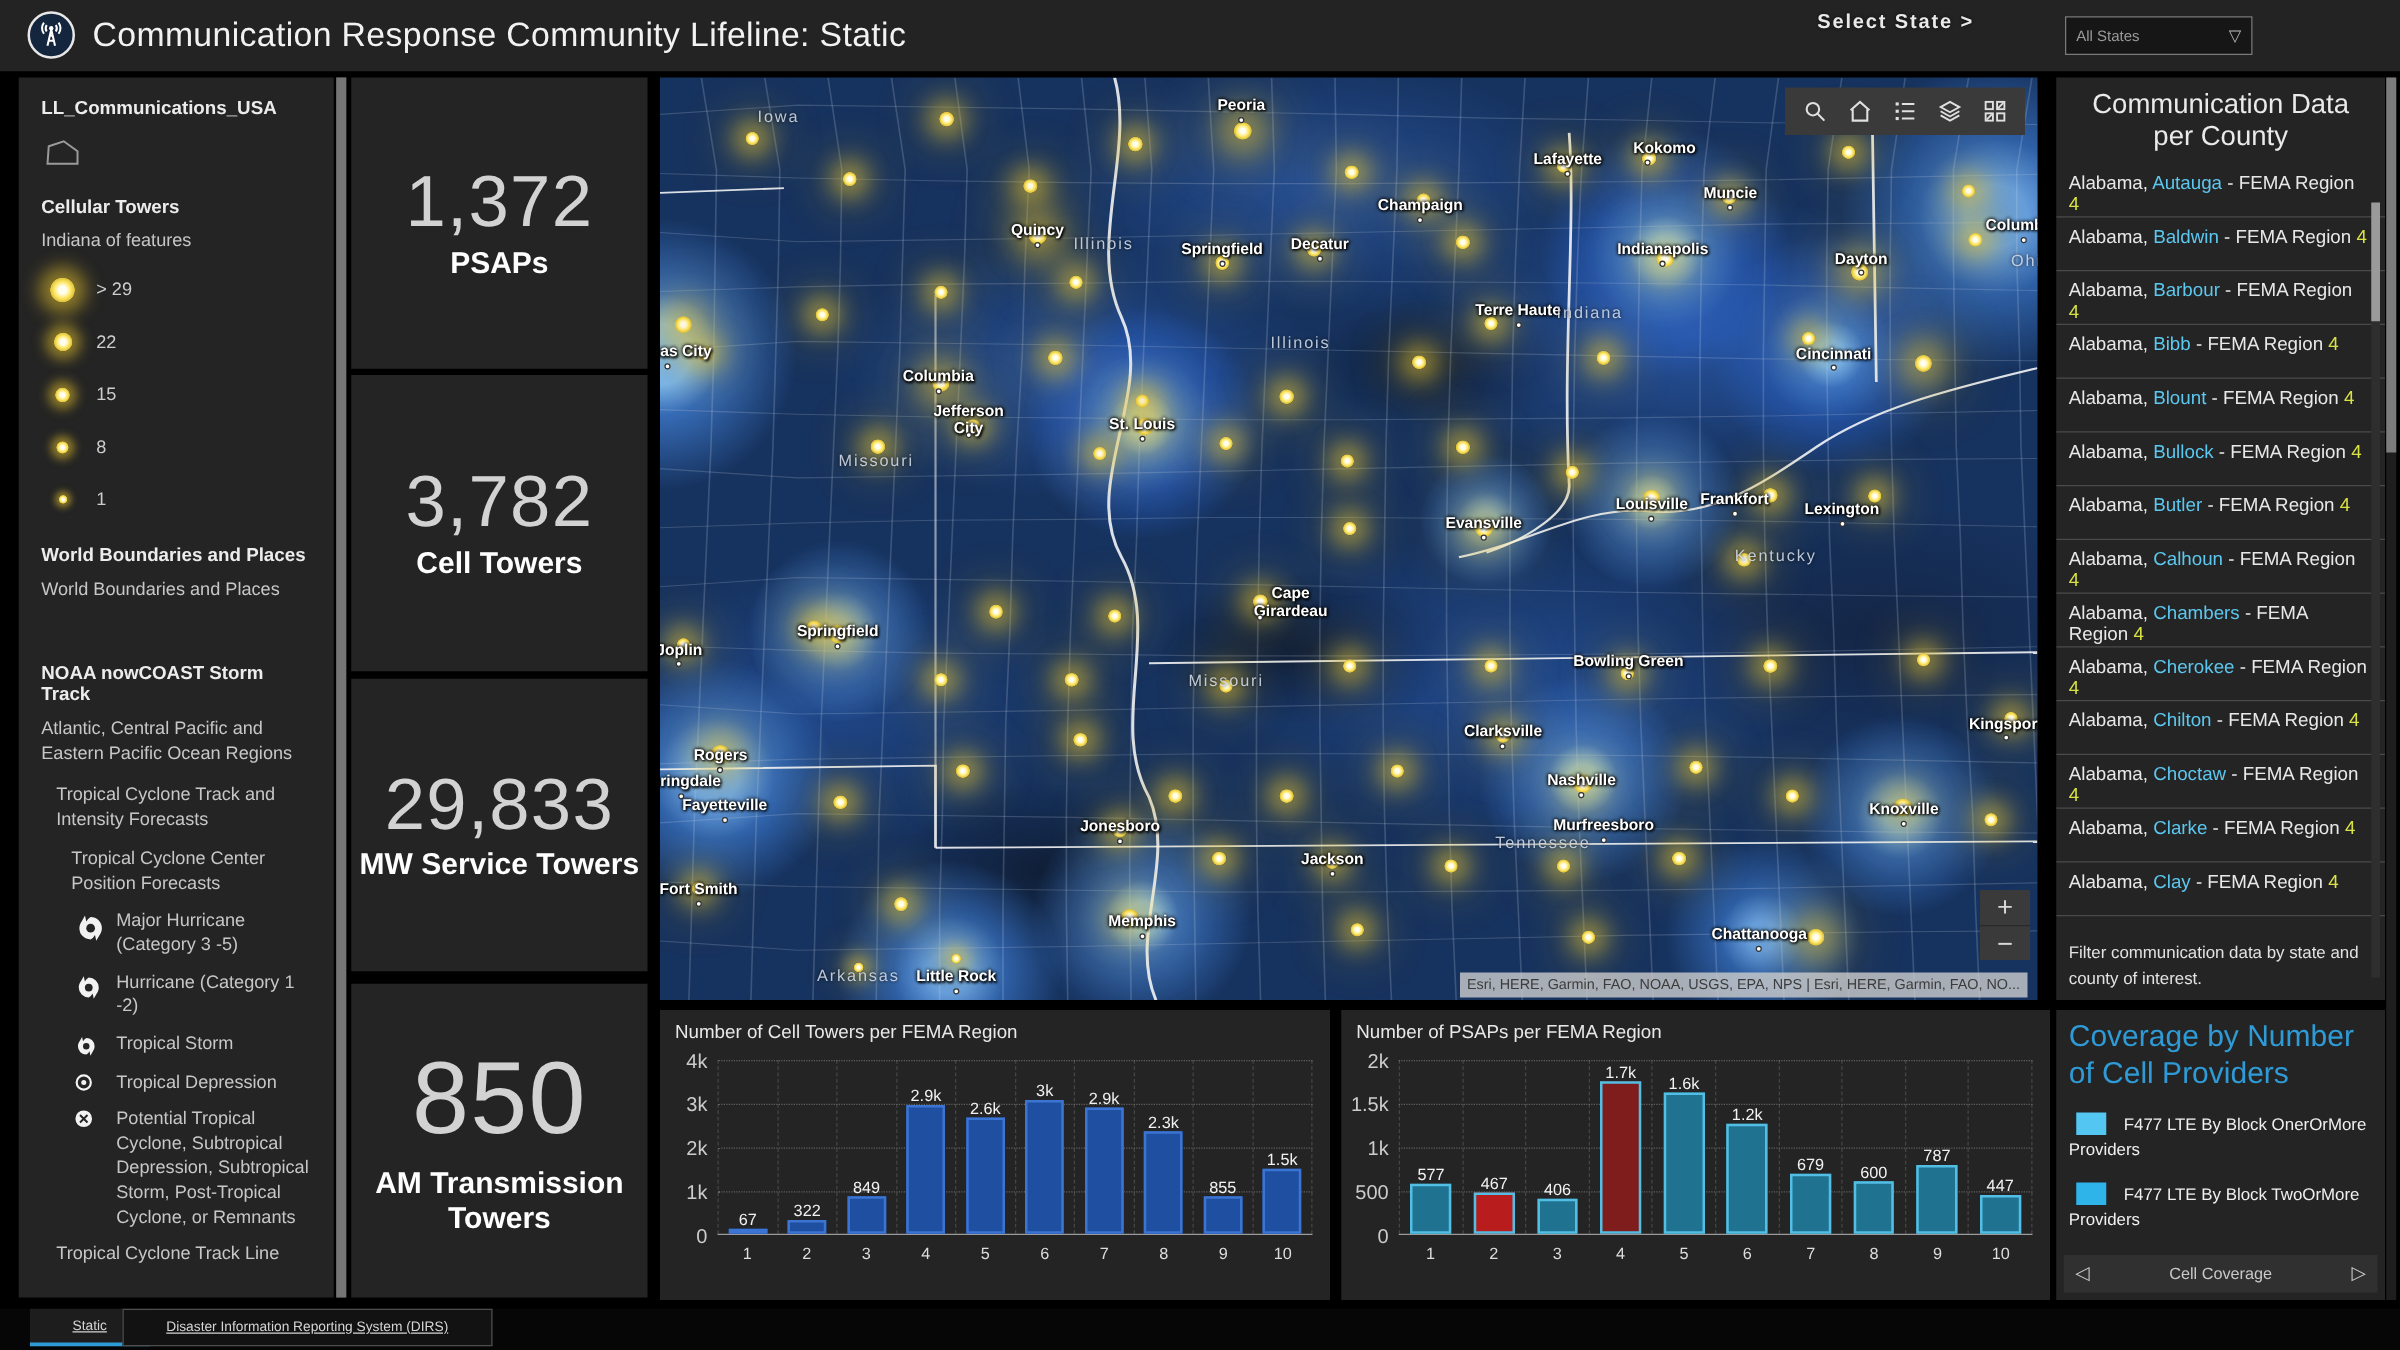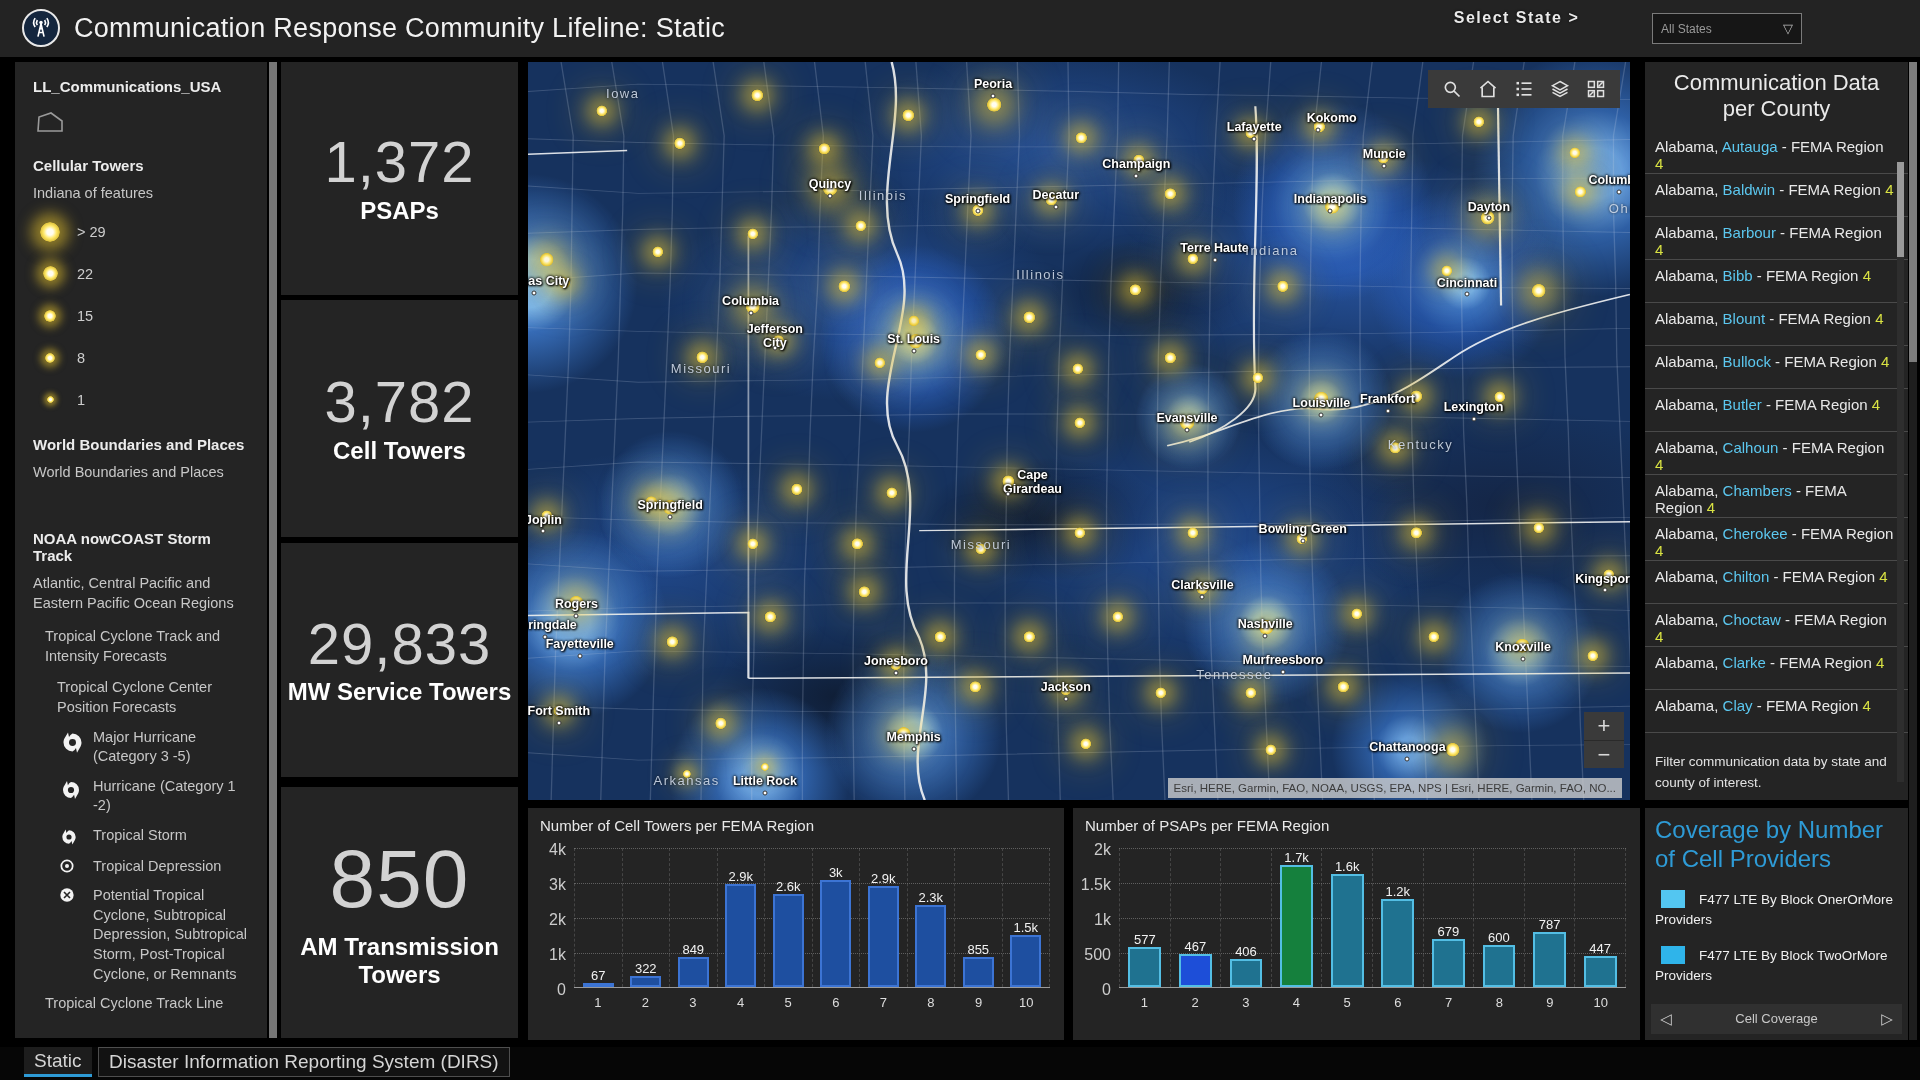--- a/index.html
+++ b/index.html
@@ -125,21 +125,21 @@
   .bars { position:absolute; inset:0; display:flex; }
   .bcell { flex:1; display:flex; align-items:flex-end; justify-content:center; border-left:1px dashed rgba(140,140,140,.32); }
   .bcell:last-child { border-right:1px dashed rgba(140,140,140,.32); }
   .bar { width:66%; position:relative; cursor:pointer; }
   .bar .bval { position:absolute; top:-17px; left:50%; transform:translateX(-50%); font-size:13px; color:#f2f2f2; white-space:nowrap; }
   .xlabels { display:flex; height:24px; }
   .xcell { flex:1; text-align:center; font-size:13px; color:#dddddd; padding-top:7px; }
 
   
   #tabbar { position:absolute; left:0; top:1047px; width:1920px; height:33px; background:#060606; }
-  .tab { position:absolute; top:0; height:30px; display:flex; align-items:center; padding:0 10px; font-size:19px; color:#d5d5d5; cursor:pointer; }
+  .tab { position:absolute; top:0; height:30px; display:flex; align-items:center; padding:0 34px; font-size:11px; color:#d5d5d5; cursor:pointer;text-decoration:underline; }
   #tab-static { left:24px; background:#1d1d1d; border-bottom:3px solid #2e9bd6; }
   #tab-dirs { left:88px; background:#121212; border:1px solid #4e4e4e; }
 </style>
 </head>
 <body>
 
 <div id="header">
   <div class="logo">
     <svg viewBox="0 0 24 24" fill="none" stroke="#fff" stroke-width="1.5">
       <path d="M12 8 L9.2 20 M12 8 L14.8 20 M10 16.2 L14 16.2 M10.4 12.6 L13.6 12.6"></path>
@@ -683,31 +683,31 @@
           <div class="gridline" style="top: 35px;"></div>
           <div class="gridline" style="top: 70px;"></div>
           <div class="gridline" style="top: 105px;"></div>
           <div class="bars">
             <div class="bcell">
               <div class="bar" style="height: 40.39px; background: rgb(31, 114, 144); border: 2px solid rgb(83, 190, 228);">
                 <span class="bval">577</span>
               </div>
             </div>
             <div class="bcell">
-              <div class="bar" style="height: 32.69px; background: #1d4ed8; border: 2px solid rgb(83, 190, 228);">
+              <div class="bar" style="height: 32.69px; background: #b91c1c; border: 2px solid rgb(83, 190, 228);">
                 <span class="bval">467</span>
               </div>
             </div>
             <div class="bcell">
               <div class="bar" style="height: 28.42px; background: rgb(31, 114, 144); border: 2px solid rgb(83, 190, 228);">
                 <span class="bval">406</span>
               </div>
             </div>
             <div class="bcell">
-              <div class="bar" style="height: 121.8px; background: #15803d; border: 2px solid rgb(83, 190, 228);">
+              <div class="bar" style="height: 121.8px; background: #7f1d1d; border: 2px solid rgb(83, 190, 228);">
                 <span class="bval">1.7k</span>
               </div>
             </div>
             <div class="bcell">
               <div class="bar" style="height: 112.7px; background: rgb(31, 114, 144); border: 2px solid rgb(83, 190, 228);">
                 <span class="bval">1.6k</span>
               </div>
             </div>
             <div class="bcell">
               <div class="bar" style="height: 88.2px; background: rgb(31, 114, 144); border: 2px solid rgb(83, 190, 228);">

